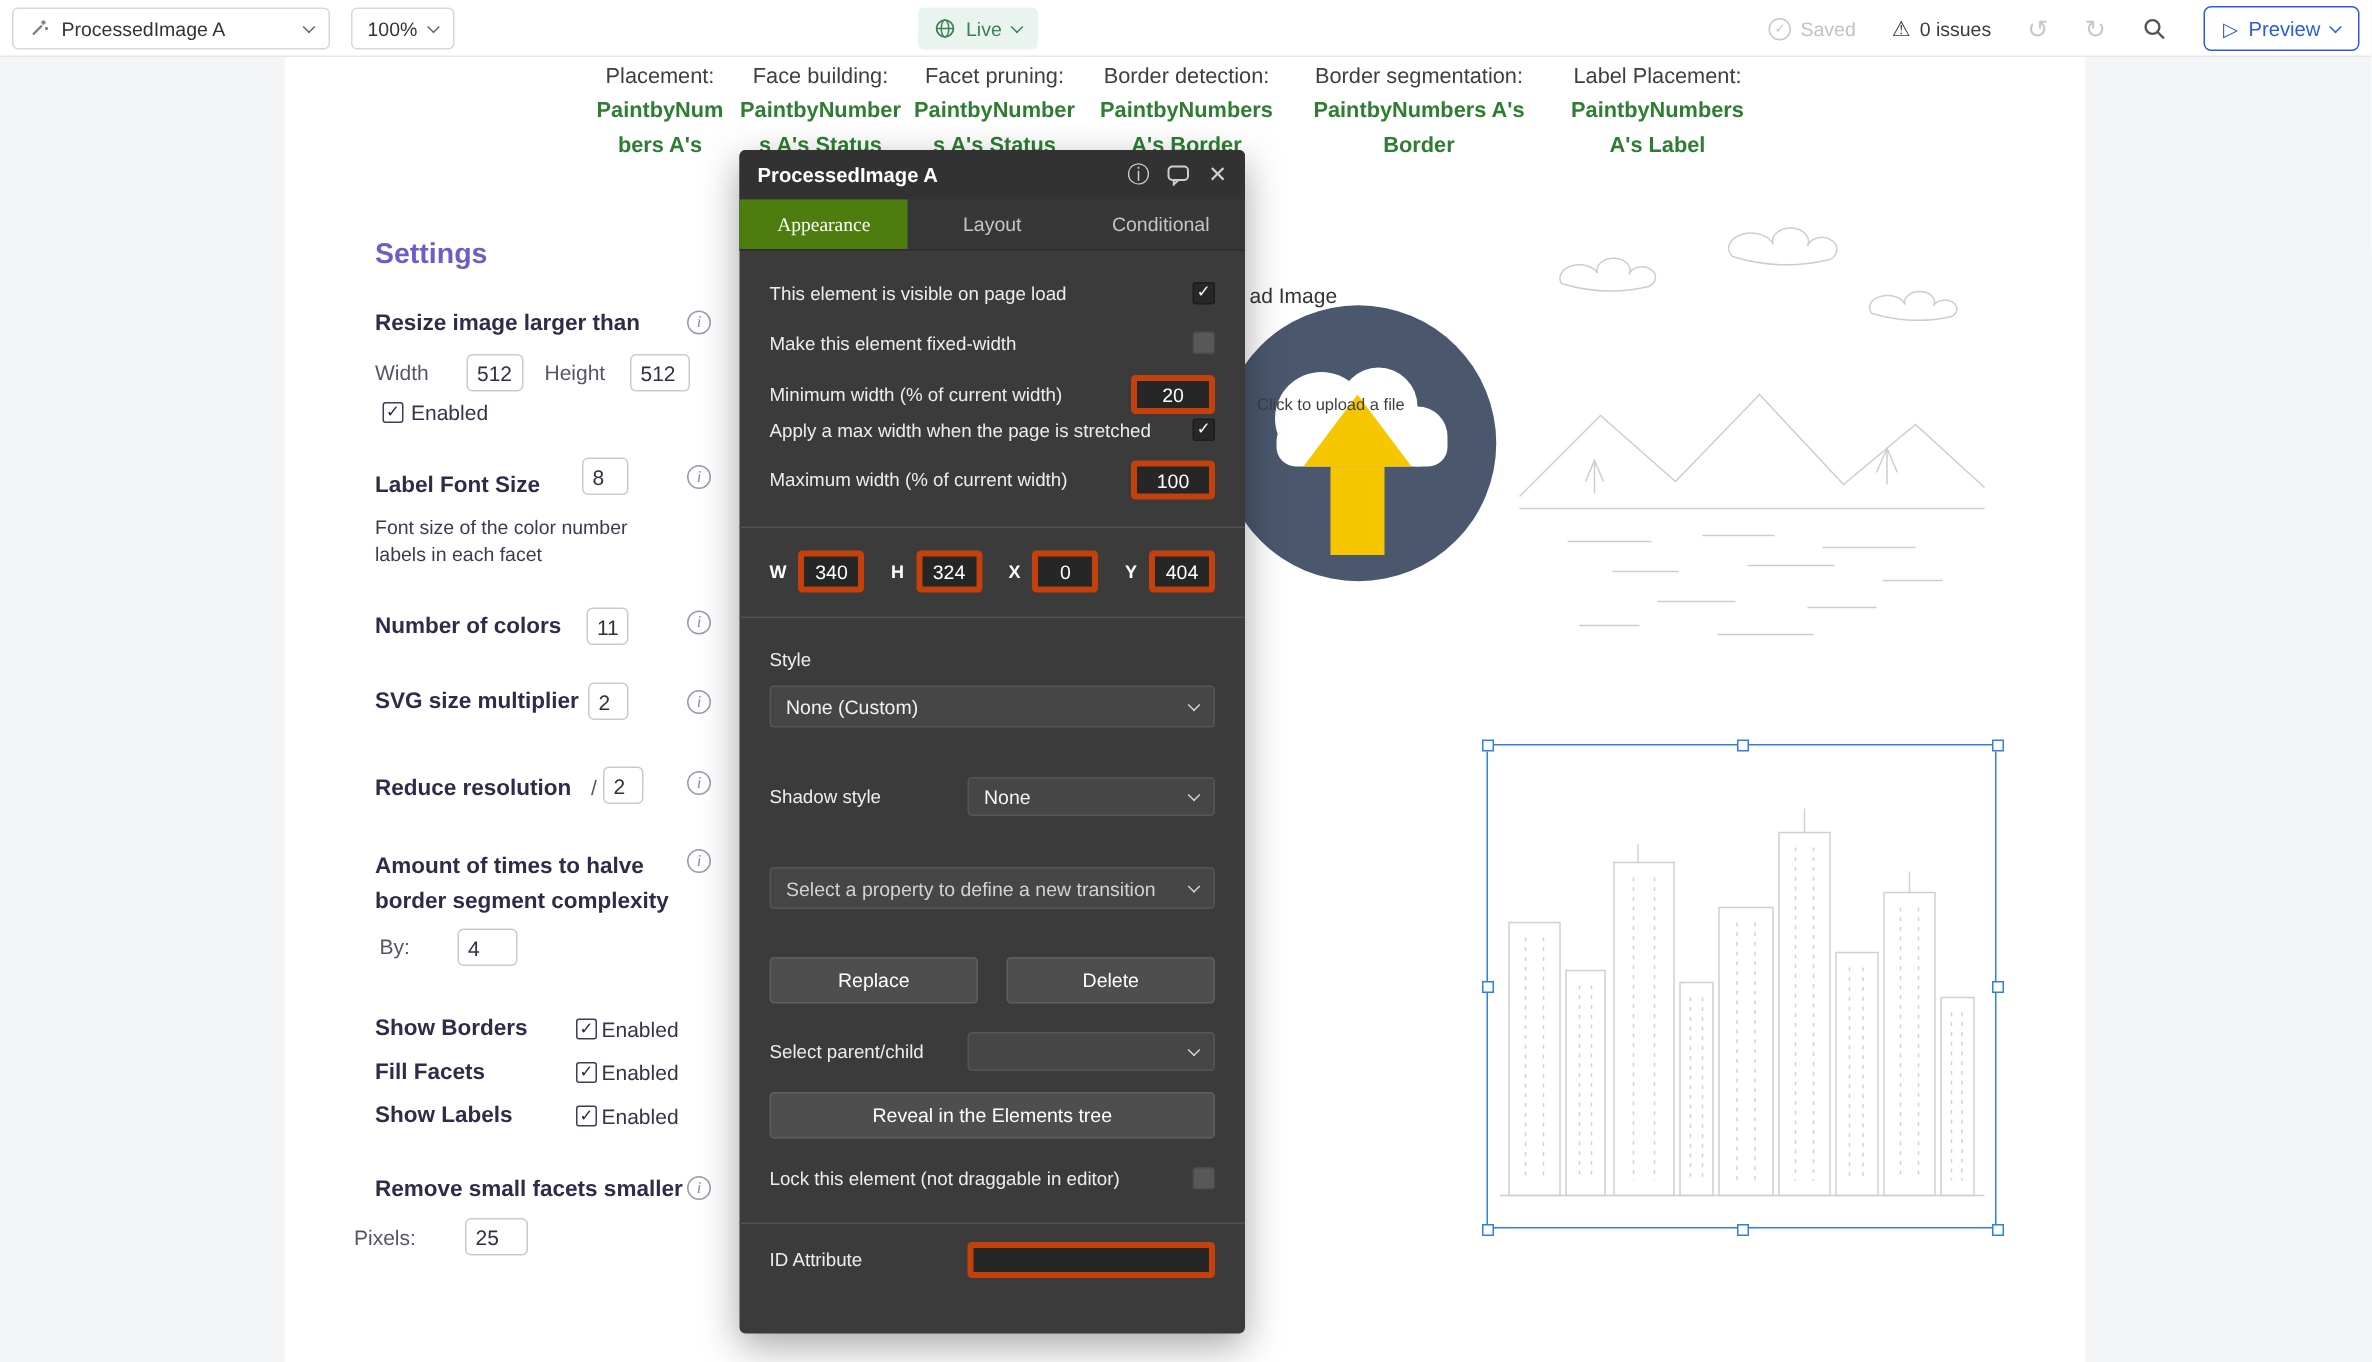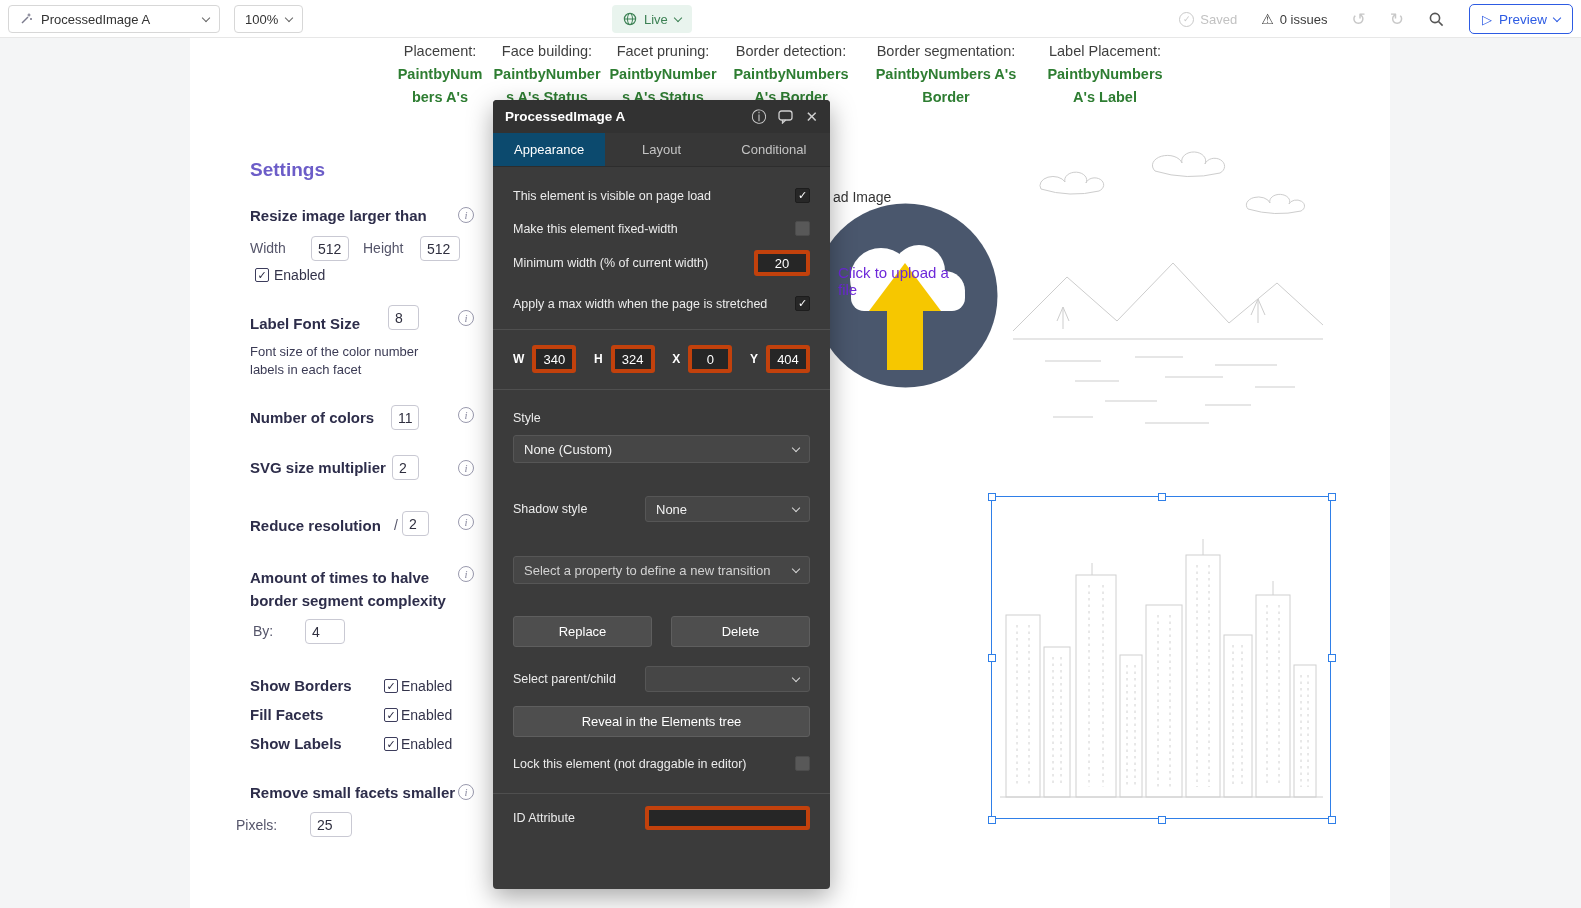--- a/index.html
+++ b/index.html
@@ -43,34 +43,34 @@
   .s-help { font-size:13px; color:#3a3a54; line-height:18px; z-index:5; }
   .linput { border:1px solid #c9c9d3; border-radius:4px; height:25px; font-size:14px; color:#2f2f3f; padding:0 6px; background:#fff; z-index:5; font-family:"Liberation Sans",sans-serif; }
   .info-badge { width:16px; height:16px; border:1.5px solid #9a9aae; border-radius:50%; color:#8a8aa0; font-size:11px; display:flex; align-items:center; justify-content:center; z-index:5; cursor:pointer; }
   .info-badge i { font-style:italic; font-family:"Liberation Serif",serif; }
   .lchk { width:14px; height:14px; border:1.6px solid #3c3c5c; border-radius:2px; background:#fff; display:flex; align-items:center; justify-content:center; z-index:5; cursor:pointer; }
   .lchk i { font-style:normal; font-size:11px; color:#26263f; line-height:1; }
   .s-enlabel { font-size:14px; color:#33334a; z-index:5; }
 
   
   .upload-caption { font-size:14px; color:#333; z-index:6;margin-top:32px; }
-  .upload-click { font-size:15px; color:#6d28d9; z-index:8; width:130px; }
+  .upload-click { font-size:11px; color:#404040; z-index:8; width:130px; }
 
   
   .selection { left:991px; top:496px; width:340px; height:323px; border:1px solid #2f7fe8; z-index:20; }
   .handle { position:absolute; width:8px; height:8px; background:#fff; border:1.5px solid #2f7fe8; z-index:22; }
 
   
   .ppanel { left:493px; top:100px; width:337px; height:789px; background:#3b3b3b; border-radius:4px; box-shadow:0 8px 26px rgba(0,0,0,0.35); z-index:100; color:#ececec; }
   .phead { height:33px; display:flex; align-items:center; gap:12px; padding:0 12px; background:#323232; border-radius:4px 4px 0 0; }
   .ptitle { flex:1; font-size:13.5px; font-weight:bold; color:#fff; }
   .phicon { color:#cfcfcf; font-size:15px; font-style:normal; cursor:pointer; line-height:1; }
   .ptabs { display:flex; height:34px; background:#373737; border-bottom:1px solid #2d2d2d; }
   .ptab { flex:1; display:flex; align-items:center; justify-content:center; font-size:13px; color:#c4c4c4; cursor:pointer; }
-  .ptab.active { background:#0c4a6e; color:#fff; }
+  .ptab.active { background:#4d7c0f; color:#fff;font-family:Liberation Serif, serif; }
   .pbody { padding:0 20px; }
   .prow { display:flex; align-items:center; justify-content:space-between; }
   .plabel { font-size:12.5px; color:#ececec; }
   .dchk { width:15px; height:15px; border-radius:2px; background:#272727; border:1px solid #1d1d1d; display:flex; align-items:center; justify-content:center; cursor:pointer; flex:none; }
   .dchk.off { background:#585858; border-color:#4c4c4c; }
   .dchk i { font-style:normal; font-size:11px; color:#fff; line-height:1; }
   .dinput { background:#262626; border:4px solid #c2410c; border-radius:3px; color:#fff; height:26px; width:56px; text-align:center; font-size:13px; font-family:"Liberation Sans",sans-serif; }
   .dimg { display:flex; align-items:center; gap:8px; }
   .dimg b { font-size:12px; color:#fff; }
   .dinput.dim { width:44px; height:28px; }
@@ -332,27 +332,31 @@
       <div class="prow" style="margin-top:18px">
         <span class="plabel">Make this element fixed-width</span>
         <span class="dchk off"></span>
       </div>
 
       <div class="prow" style="margin-top:14px">
         <span class="plabel">Minimum width (% of current width)</span>
         <input class="dinput" value="20" style="">
       </div>
 
-      <div class="prow" style="margin-top:20px">
+      <div class="prow" style="margin-top:3px">
         <span class="plabel">Apply a max width when the page is stretched</span>
         <span class="dchk">
             <i>✓</i>
           </span>
       </div>
 
+      <div class="prow" style="margin-top:13px">
+        <span class="plabel">Maximum width (% of current width)</span>
+        <input class="dinput" value="100" style="">
+      </div>
 
       <div class="pdivider" style="margin-top:18px"></div>
 
       <div class="prow" style="margin-top:15px">
         <span class="dimg">
             <b>W</b>
             <input class="dinput dim" value="340" style="">
           </span>
         <span class="dimg">
             <b>H</b>

